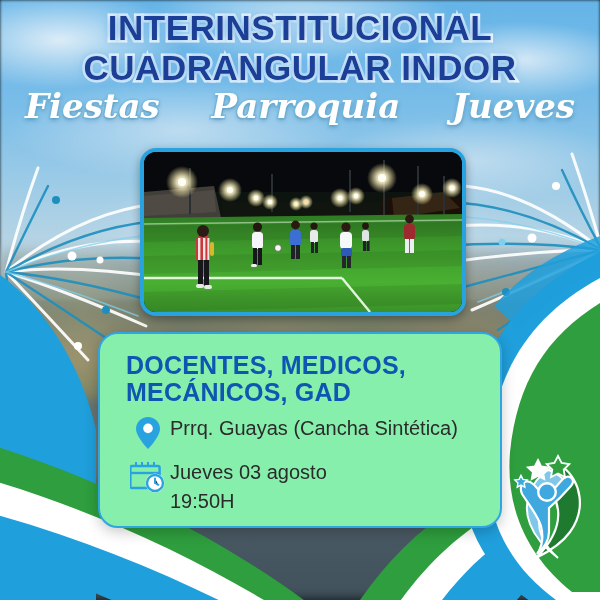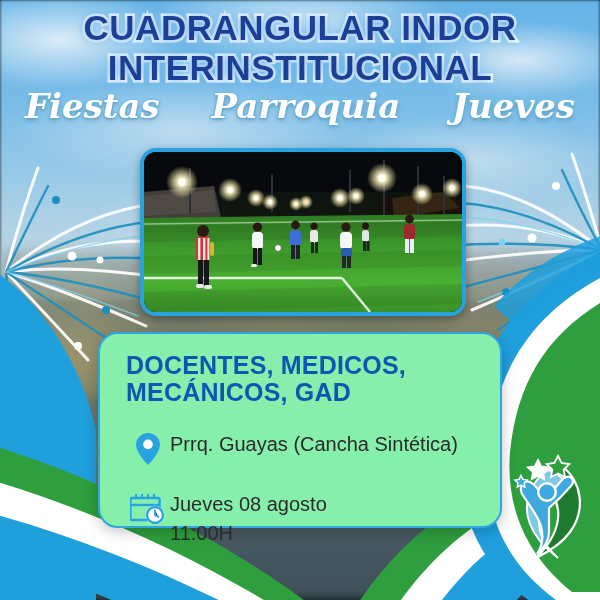--- a/index.html
+++ b/index.html
@@ -93,21 +93,21 @@
   .card{
     position:absolute;left:98px;top:332px;width:404px;height:196px;
     background:#86efac;border:2px solid #2fa5e2;border-radius:20px;
     box-shadow:0 4px 14px rgba(0,0,0,.22);
     padding:18px 26px 0 26px;
   }
   .card-title{
     color:#0f56b3;font-weight:bold;font-size:25px;line-height:27px;
     letter-spacing:.2px;
   }
-  .row{display:flex;align-items:flex-start;margin-top:24px;}
+  .row{display:flex;align-items:flex-start;margin-top:8px;}
   .row .ico{flex:0 0 44px;display:flex;justify-content:center;padding-top:2px;}
   .row .txt{color:#2b2b2b;font-size:20px;line-height:29px;}
 
   
   .logo{position:absolute;left:500px;top:440px;width:92px;height:120px;}
   .logo svg{display:block;}
 </style>
 </head>
 <body>
 
@@ -211,22 +211,22 @@
 
       <path d="M600 236 C 556 252 520 276 494 306 L 520 330 C 548 298 576 278 608 266 Z" fill="#1f9fdc" opacity=".85"></path>
 
       <path d="M466 330 C 480 348 492 374 496 404 L 470 404 C 466 374 458 350 446 334 Z" fill="#1f9fdc" opacity=".0"></path>
 
       <path d="M96 430 C 100 470 102 520 100 560 L 84 560 C 86 518 84 470 78 434 Z" fill="#1f9fdc" opacity="0"></path>
     </svg>
   </div>
 
   <div class="titles">
+    <div class="title-l">INTERINSTITUCIONAL</div>
     <div class="title-l">CUADRANGULAR INDOR</div>
-    <div class="title-l">INTERINSTITUCIONAL</div>
     <div class="script">
       <span>Fiestas</span>
       <span>Parroquia</span>
       <span>Jueves</span>
     </div>
   </div>
 
   <div class="photo">
     <svg width="318" height="160" viewBox="0 0 318 160">
       <defs>
@@ -391,22 +391,22 @@
             <path d="M6 5.6 v-3.6 M12 5.6 v-3.6 M18 5.6 v-3.6 M24 5.6 v-3.6" stroke-width="2"></path>
           </g>
           <circle cx="25" cy="23" r="9.4" fill="#ffffff"></circle>
           <circle cx="25" cy="23" r="8" fill="none" stroke="#29a3e0" stroke-width="2.4"></circle>
           <g stroke="#29a3e0" stroke-width="2" stroke-linecap="round">
             <path d="M25 18.4 V23 L28.4 24.8"></path>
           </g>
         </svg>
       </span>
       <span class="txt">
-        <span>Jueves 08 agosto</span><br>
-        <span>11:00H</span>
+        <span>Jueves 03 agosto</span><br>
+        <span>19:50H</span>
       </span>
     </div>
   </div>
 
   <div class="logo">
     <svg width="92" height="120" viewBox="0 0 92 120">
 
       <path d="M62 26 C 82 42 86 70 70 92 C 60 106 44 114 36 118 C 50 104 60 88 58 70 C 56 54 46 42 38 34 C 46 30 54 26 62 26 Z" fill="#1e7a2e" stroke="#ffffff" stroke-width="2.2"></path>
 
       <path d="M48 30 C 30 42 22 64 30 84 C 36 100 50 112 58 118 C 44 106 36 90 40 74 C 44 58 56 48 64 40 C 58 34 53 31 48 30 Z" fill="#7fc8ea" stroke="#ffffff" stroke-width="2"></path>

